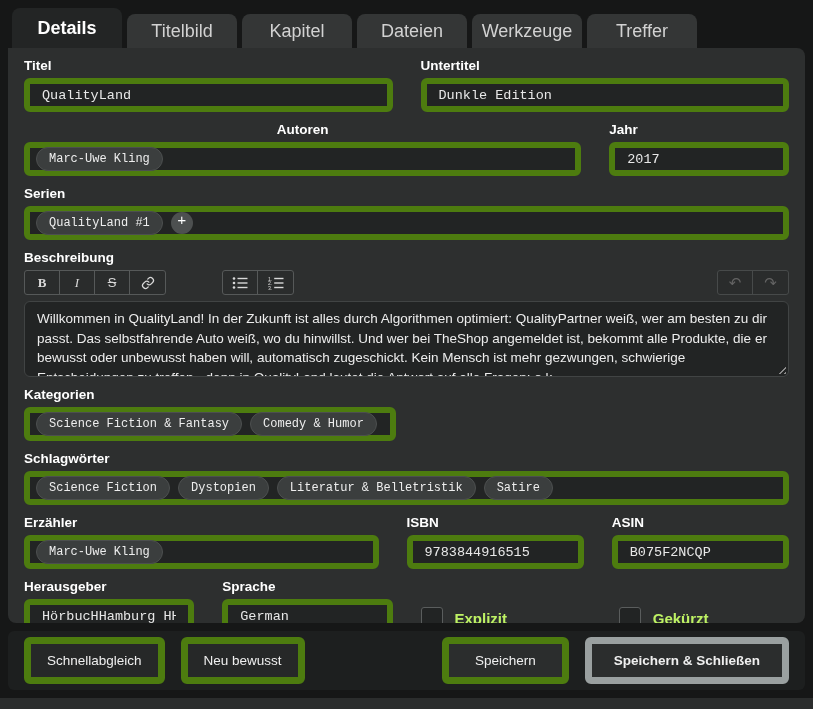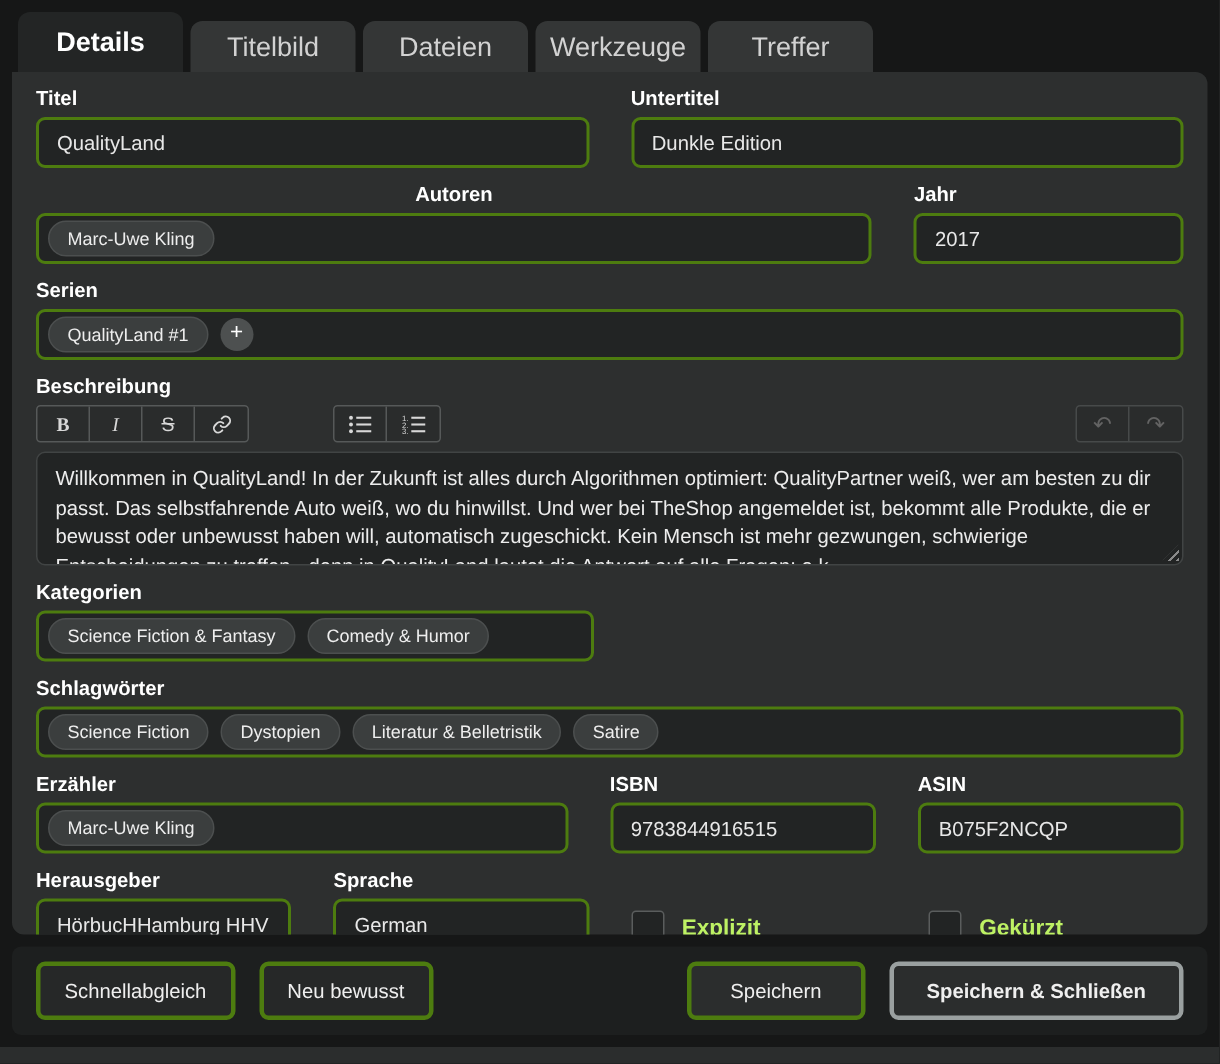--- a/index.html
+++ b/index.html
@@ -36,23 +36,23 @@
   .row { display: flex; gap: 28px; margin-bottom: 10px; }
   .field { display: flex; flex-direction: column; }
   .f1 { flex: 1; } .f2 { flex: 2; } .f3 { flex: 3.1; text-align: center; }
   .half { width: 48.6%; }
   .label {
     font-size: 13.5px; font-weight: 700; color: #ffffff;
     height: 16px; margin-bottom: 4px; line-height: 16px;
   }
   .input {
     height: 34px; width: 100%;
-    background: #222424; border: 2px solid #4d7c0f; border-radius: 6px;
+    background: #222424; border: 6px solid #4d7c0f; border-radius: 6px;
     color: #e8e8e8; font-size: 13.5px; padding: 0 12px;
-    font-family: Liberation Sans, sans-serif;
+    font-family: Liberation Mono, monospace;
     outline: none;
   }
   .chip-box {
     display: flex; align-items: center; gap: 8px; padding: 0 6px;
   }
   .chip {
     background: #3b3e3e; border: 1px solid #4c4f4f; border-radius: 999px;
     font-size: 12px; color: #eeeeee; padding: 4px 12px; white-space: nowrap;
     cursor: pointer;
   }
@@ -101,36 +101,37 @@
   .check-label { font-size: 15px; font-weight: 700; color: #bef264; }
 
   
   .footer {
     margin: 8px 8px 0 8px; height: 60px; background: #1d1f1f; border-radius: 6px;
     display: flex; align-items: center; justify-content: space-between;
     padding: 0 16px;
   }
   .btn-group { display: flex; gap: 16px; }
   .btn {
-    background: #262828; border: 3px solid #4d7c0f; border-radius: 6px;
+    background: #262828; border: 7px solid #4d7c0f; border-radius: 6px;
     color: #efefef; font-size: 13.5px; padding: 9px 16px; cursor: pointer;
     font-family: "Liberation Sans", sans-serif;
   }
   .btn.primary { background: #2b2d2d; padding: 9px 26px; }
   .btn.primary-strong { background: #2b2d2d; border-color: #9aa0a0; padding: 9px 22px; font-weight: 600; }
   .bottom-strip { margin-top: 8px; height: 11px; background: #2b2d2d; }
 </style>
 </head>
 <body>
 
 <div class="screen">
 
   <div class="tabs-row">
     <div class="tab active">Details</div>
     <div class="tab">Titelbild</div>
+    <div class="tab">Kapitel</div>
     <div class="tab">Dateien</div>
     <div class="tab">Werkzeuge</div>
     <div class="tab">Treffer</div>
   </div>
 
   <div class="panel">
 
     <div class="row">
       <div class="field f1">
         <div class="label">Titel</div>

